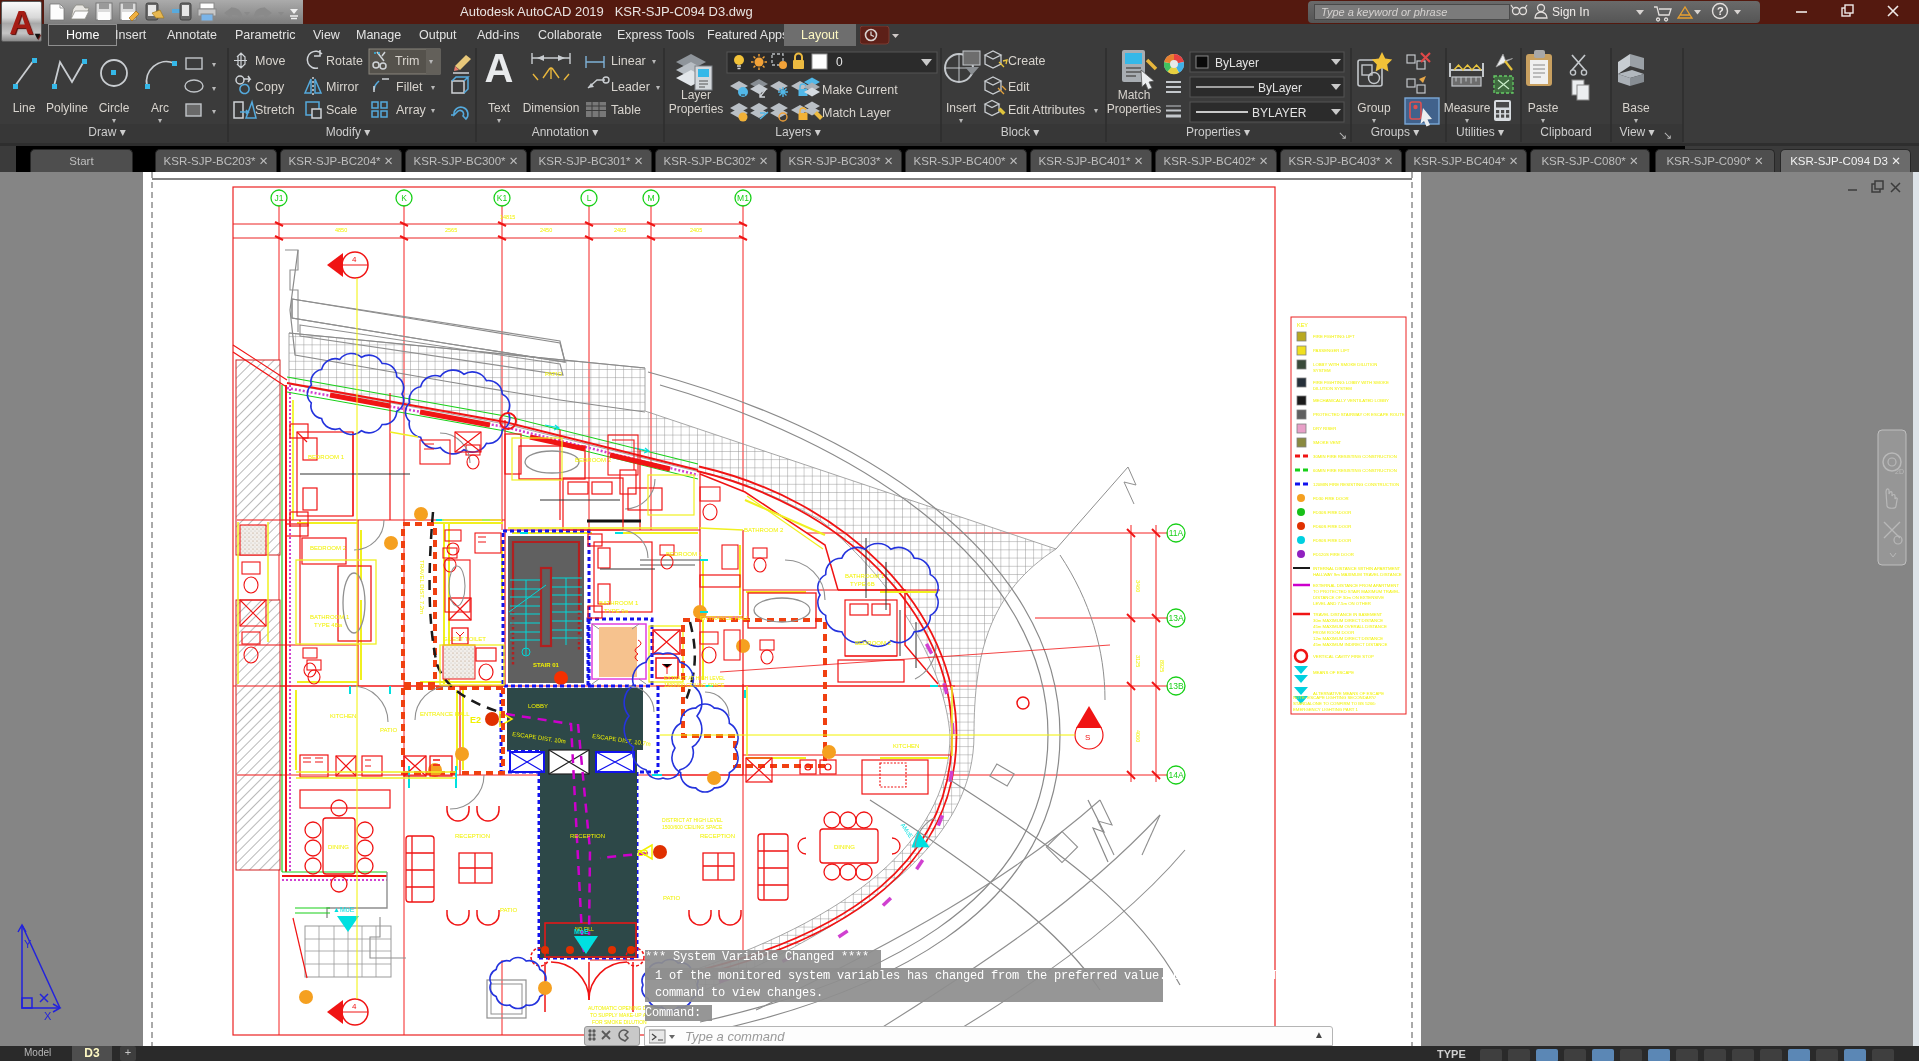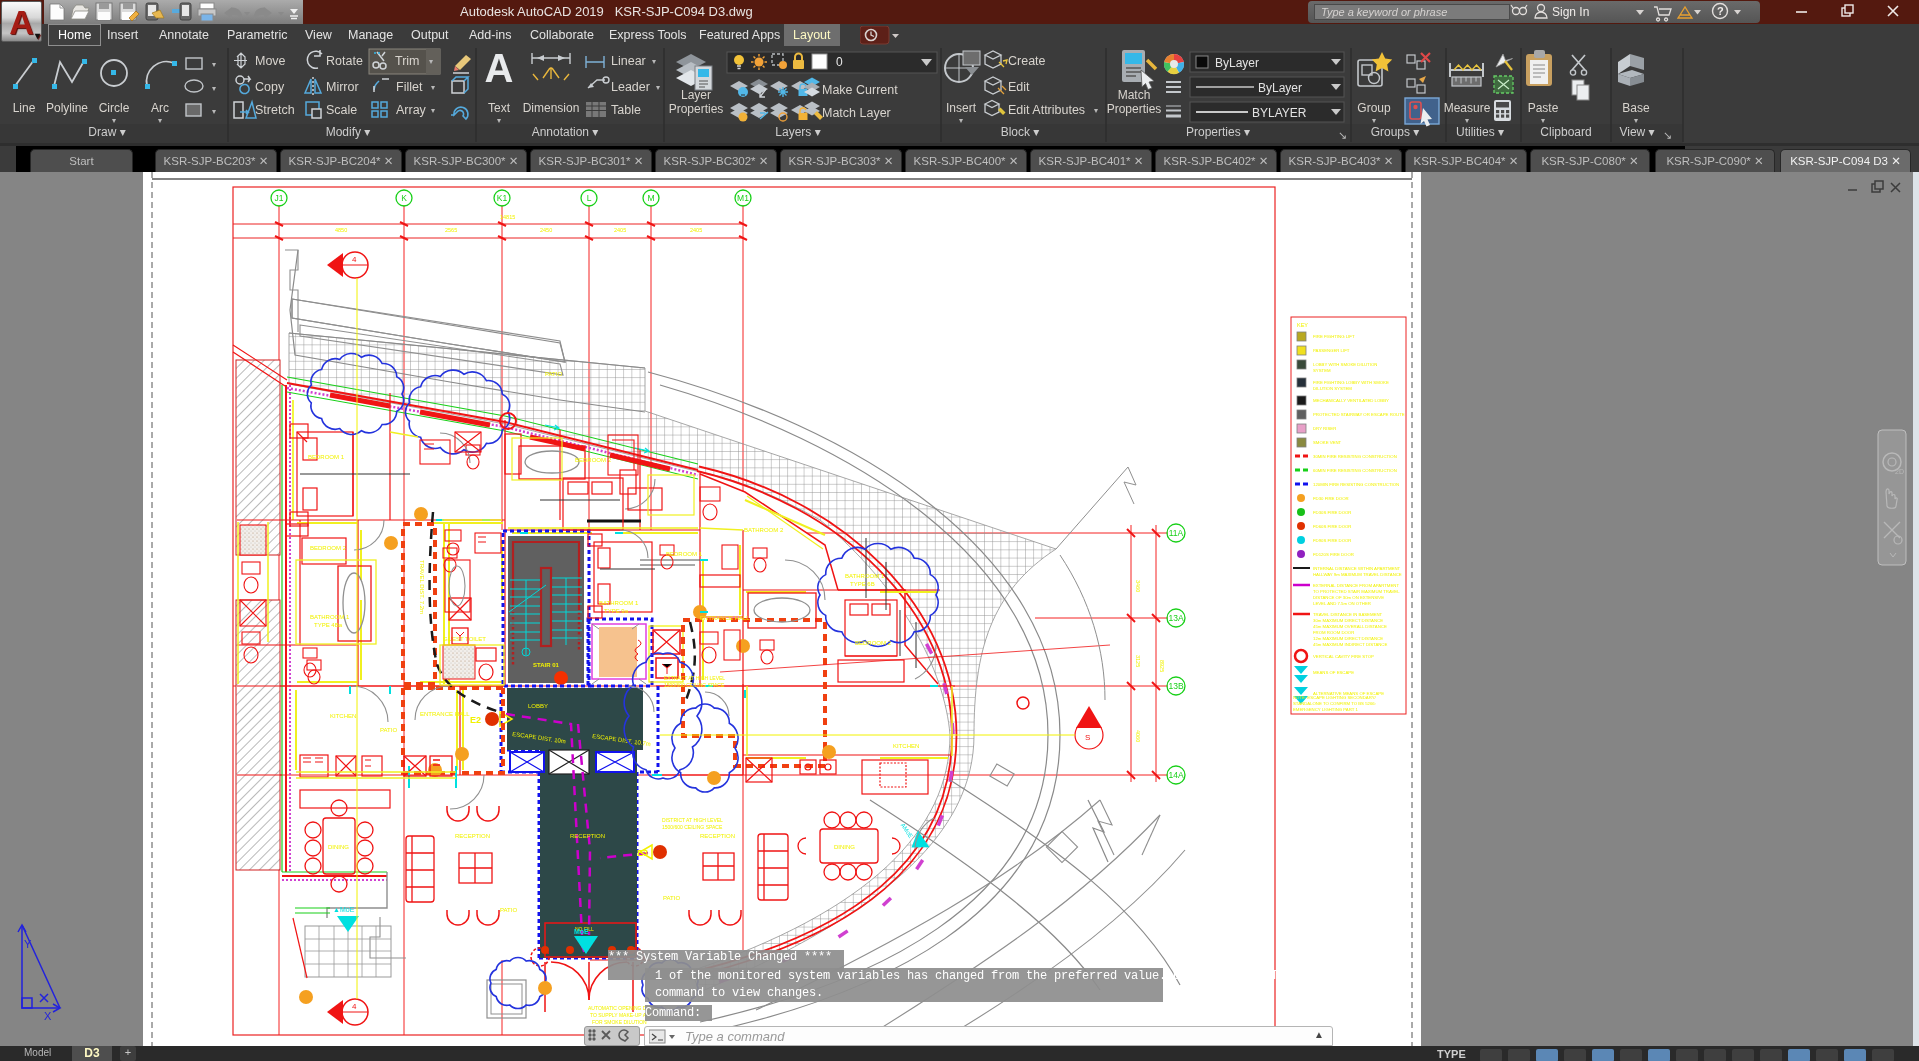--- a/index.html
+++ b/index.html
@@ -3,21 +3,21 @@
 *{margin:0;padding:0;box-sizing:border-box}
 html,body{width:1919px;height:1061px;overflow:hidden;background:#3b3b3b;font-family:"Liberation Sans",sans-serif}
 .abs{position:absolute}
 #titlebar{position:absolute;left:0;top:0;width:1919px;height:24px;background:#54190f}
 #abtn{position:absolute;left:1px;top:1px;width:41px;height:41px;z-index:50;background:linear-gradient(#fbfbfb 0%,#d8d8d8 40%,#a8a8a8 55%,#c4c4c4 80%,#8a8a8a 100%);border-radius:2px;border:1px solid #5a5a5a;color:#a51c14;text-align:center;font-weight:700;font-size:34px;line-height:40px;font-family:"Liberation Sans",sans-serif;text-shadow:1px 1px 1px #5a0a06}
 #qat{position:absolute;left:44px;top:0;width:259px;height:24px;background:linear-gradient(#ababab,#7d7d7d)}
 #wintitle{position:absolute;left:460px;top:4px;width:700px;color:#e8e4e2;font-size:13px}
 #topright{position:absolute;left:1308px;top:1px;width:452px;height:22px;background:linear-gradient(#6a6a6a,#555);border-radius:4px}
 #searchbox{position:absolute;left:6px;top:3px;width:196px;height:16px;background:#7b7b7b;border:1px solid #4a4a4a;color:#d5d2d0;font-style:italic;font-size:11px;padding-left:6px;line-height:14px}
 #menurow{position:absolute;left:0;top:24px;width:1919px;height:22px;background:#3b3b3b;color:#e3e3e3;font-size:12.5px}
-.mtab{position:absolute;top:0;height:22px;line-height:22px;padding:0 9px}
+.mtab{position:absolute;top:0;height:22px;line-height:22px;padding:0 17px}
 .mtab.home{background:#3f3f3f;border:1px solid #8f8f8f;color:#fff;line-height:20px}
 .mtab.layout{background:#6e6e6e;color:#fef9c3}
 #ribbon{position:absolute;left:0;top:46px;width:1919px;height:100px;background:#3b3b3b}
 #filetabs{position:absolute;left:16px;top:146px;width:1669px;height:26px;background:#000000}
 .ftab{position:absolute;top:3px;height:23px;background:#4e4e4e;color:#bebebe;font-size:11.5px;text-align:center;line-height:22px;border-radius:5px 5px 0 0;border:1px solid #272727;border-bottom:none}
 .ftab.active{background:#6b6b6b;color:#f2f2f2}
 #viewport{position:absolute;left:0;top:172px;width:1919px;height:874px;background:#848484}
 #statusbar{position:absolute;left:0;top:1046px;width:1919px;height:15px;background:#2a2a2a}
 .ovl{position:absolute;background:rgba(142,142,142,0.93);color:#fff;font-family:"Liberation Mono",monospace;font-size:12px;letter-spacing:-0.2px;line-height:16px;white-space:pre}
 </style></head>
@@ -1240,21 +1240,21 @@
 <rect x="1878" y="430" width="28" height="135" rx="4" fill="#9a9a9a" opacity="0.85" stroke="#c8c8c8"></rect>
 <circle cx="1892" cy="462" r="9" fill="none" stroke="#b8b8b8" stroke-width="1.5"></circle>
 <circle cx="1892" cy="462" r="4" fill="none" stroke="#b8b8b8" stroke-width="1.2"></circle>
 <text x="1895" y="474" fill="#b8b8b8" font-size="7">2D</text>
 <path d="M1886 492 c0 -3 2 -4 3 -2 l0 4 c1 -3 3 -3 3 -1 l0 3 c1 -2 3 -2 3 0 l0 3 c1 -2 3 -1 2 1 l-1 6 c0 3 -8 3 -9 0 z" fill="none" stroke="#b8b8b8" stroke-width="1.2"></path>
 <path d="M1884 522 l16 16 m-16 0 l16 -16" stroke="#b8b8b8" stroke-width="1.4"></path>
 <circle cx="1898" cy="540" r="4" fill="none" stroke="#b8b8b8" stroke-width="1.2"></circle>
 <path d="M1890 553 l3 4 3 -4" fill="none" stroke="#b8b8b8"></path>
 </g>
 </svg>
-<div class="ovl" style="left:608px;top:778px;width:236px;height:30px;line-height:15px">*** System Variable Changed ****</div>
+<div class="ovl" style="left:645px;top:778px;width:236px;height:30px;line-height:15px">*** System Variable Changed ****</div>
 <div class="ovl" style="left:645px;top:796px;width:518px;height:34px;line-height:17px;padding-left:10px">1 of the monitored system variables has changed from the preferred value. Use SYSVARMONITOR
 command to view changes.</div>
 <div class="ovl" style="left:645px;top:833px;width:67px;height:16px;line-height:16px">Command:</div>
 <div style="position:absolute;left:584px;top:854px;width:56px;height:20px;background:#c9c9c9;border:1px solid #9a9a9a;border-radius:3px">
 <svg width="54" height="18" viewBox="0 0 54 18">
         <g stroke="#5a5a5a" stroke-width="1.3" fill="#5a5a5a">
           <circle cx="5" cy="4" r="1"></circle>
           <circle cx="9" cy="4" r="1"></circle>
           <circle cx="5" cy="8" r="1"></circle>
           <circle cx="9" cy="8" r="1"></circle>

